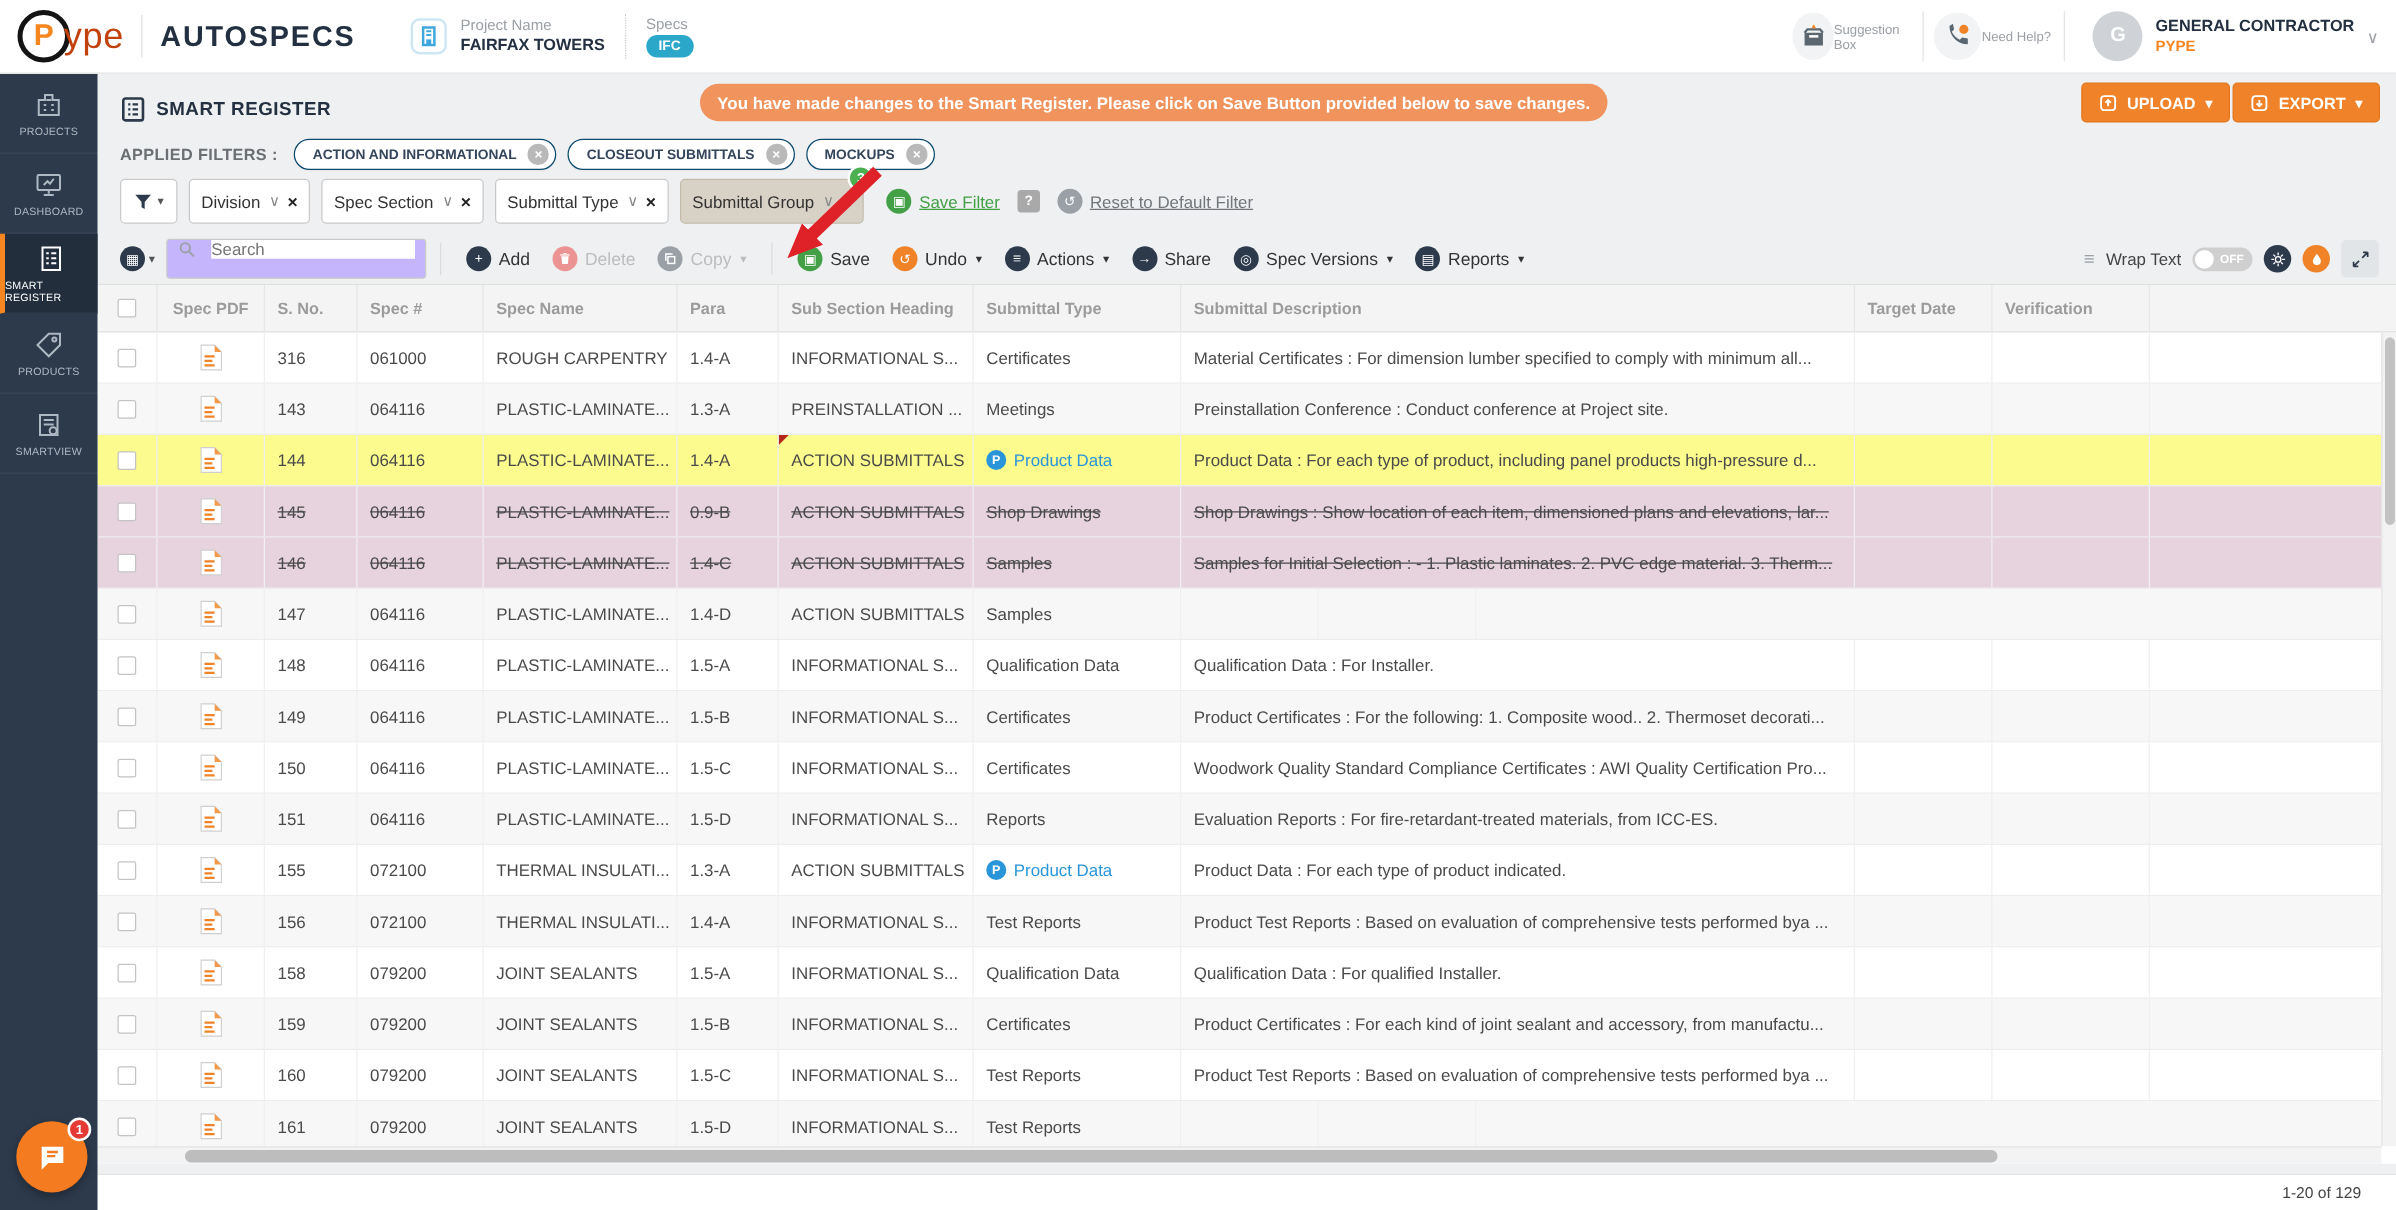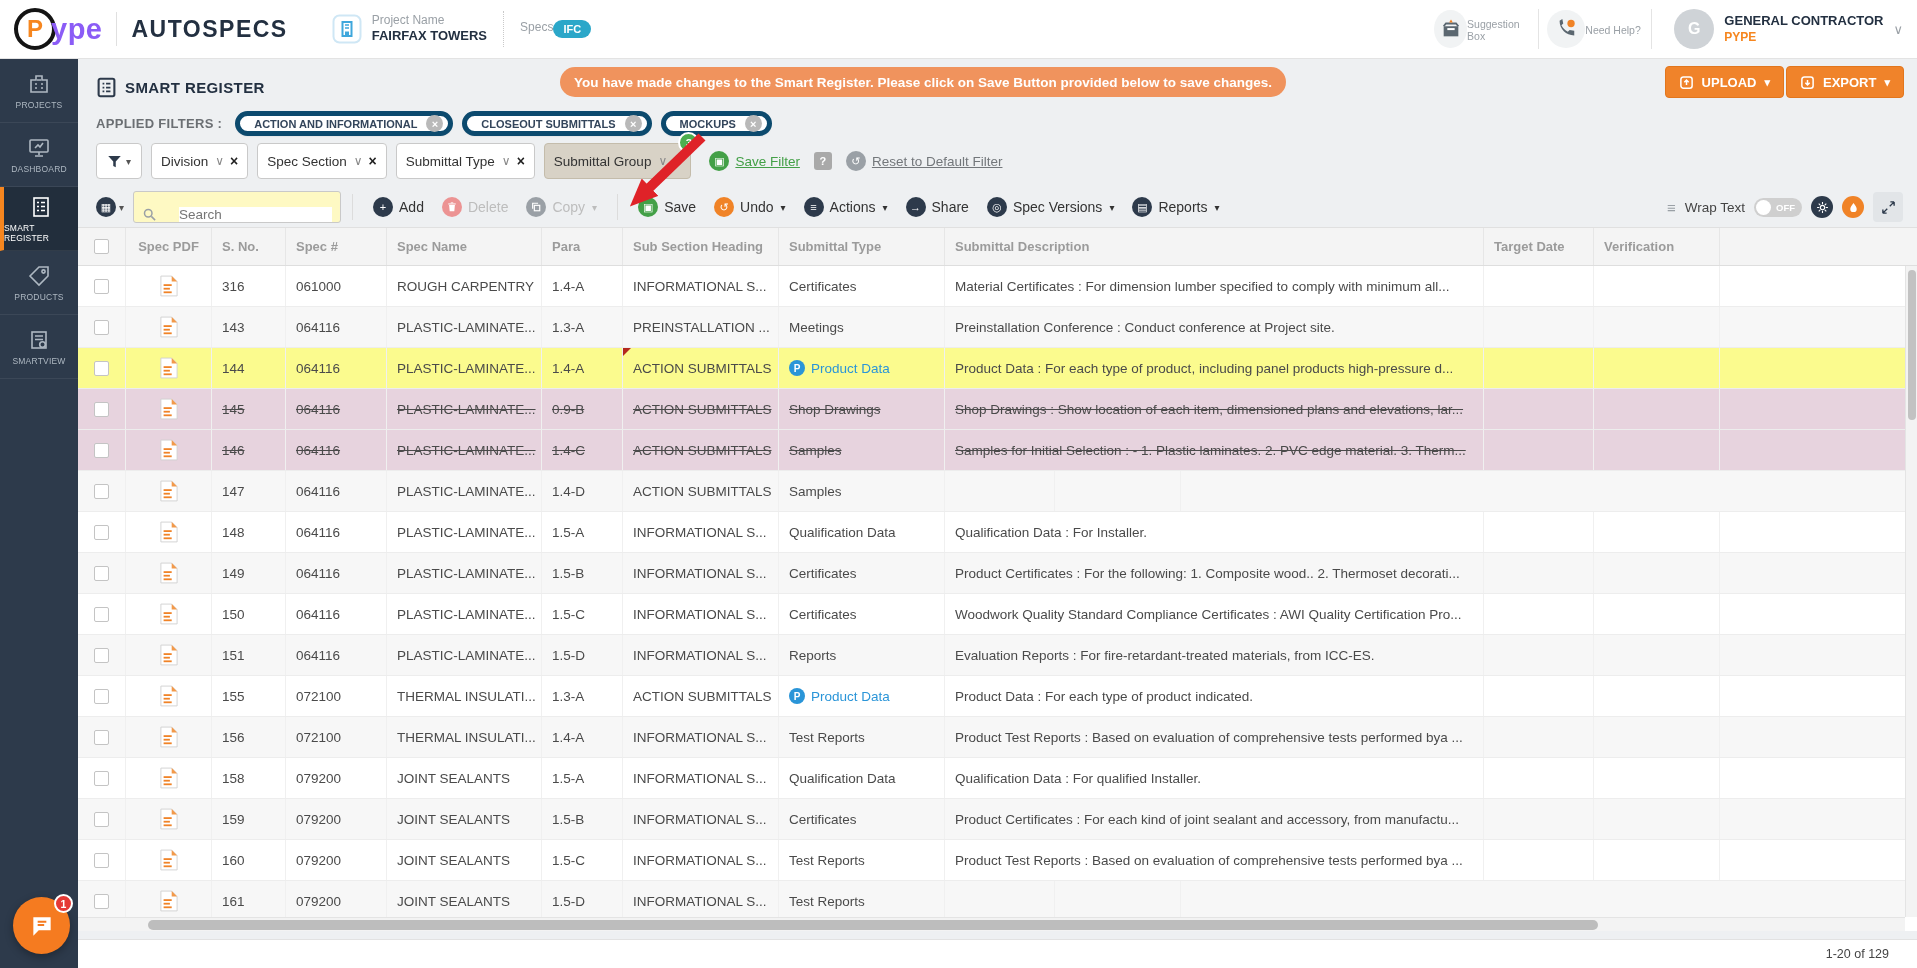--- a/index.html
+++ b/index.html
@@ -3,29 +3,29 @@
 <meta charset="utf-8">
 <style>
   * { box-sizing: border-box; margin: 0; padding: 0; }
   body { width: 1917px; height: 968px; overflow: hidden; font-family: "Liberation Sans", sans-serif; background:#eceef0; }
   .app { position: relative; width: 1917px; height: 968px; }
 
   
   .topbar { position:absolute; top:0; left:0; right:0; height:59px; background:#fff; border-bottom:1px solid #e3e3e3; display:flex; align-items:center; z-index:6; }
   .logo { display:flex; align-items:center; margin-left:14px; }
   .logo-ring { width:42px; height:42px; border:4px solid #141414; border-radius:50%; display:flex; align-items:center; justify-content:center; color:#f6861f; font-weight:bold; font-size:24px; }
-  .logo-rest { color:#8b5cf6; font-weight:bold; font-size:29px; margin-left:-5px; letter-spacing:0.5px; }
+  .logo-rest { color:#c2410c; font-weight:normal; font-size:29px; margin-left:-5px; letter-spacing:0.5px; }
   .logo-sep { width:1px; height:34px; background:#e0e0e0; margin:0 14px; }
   .app-name { color:#233041; font-weight:bold; font-size:23px; letter-spacing:1.5px; }
   .proj-block { display:flex; align-items:center; gap:10px; margin-left:44px; }
   .proj-meta { display:flex; flex-direction:column; line-height:1.25; }
   .lbl-sm { color:#9aa0a6; font-size:12px; }
   .lbl-bold { color:#233041; font-weight:bold; font-size:13px; }
   .dotted-sep { width:0; border-left:1px dotted #c9c9c9; height:36px; margin:0 16px; }
-  .specs-block { display:flex; flex-direction:row; line-height:1.3; }
+  .specs-block { display:flex; flex-direction:column; line-height:1.3; }
   .badge-teal { background:#2ba7c9; color:#fff; font-weight:bold; font-size:11px; border-radius:10px; padding:2px 10px; width:max-content; }
   .top-right { margin-left:auto; display:flex; align-items:center; margin-right:14px; }
   .icon-stack { display:flex; flex-direction:row; align-items:center; width:96px; }
   .round-ic { width:38px; height:38px; border-radius:50%; background:#f1f3f4; display:flex; align-items:center; justify-content:center; position:relative; }
   .stack-lbl { font-size:10.5px; color:#9aa0a6; margin-top:2px; }
   .vsep { width:1px; height:40px; background:#e4e4e4; margin:0 8px; }
   .avatar { width:40px; height:40px; border-radius:50%; background:#cfd3d7; color:#fff; font-weight:bold; font-size:16px; display:flex; align-items:center; justify-content:center; margin:0 10px 0 14px; }
   .role-meta { display:flex; flex-direction:column; line-height:1.25; }
   .role { color:#233041; font-weight:bold; font-size:13px; }
   .company { color:#f6861f; font-weight:bold; font-size:12px; }
@@ -44,21 +44,21 @@
   .page-head { position:absolute; top:18px; left:18px; display:flex; align-items:center; gap:8px; }
   .page-title { color:#233041; font-weight:bold; font-size:15px; letter-spacing:0.4px; }
   .banner { position:absolute; top:8px; left:482px; width:726px; height:30px; background:#f0935d; border-radius:16px; color:#fff; font-weight:bold; font-size:13.5px; display:flex; align-items:center; justify-content:center; }
   .btn-orange { position:absolute; top:7px; height:32px; background:#f0832a; border:1px solid #e2761d; border-radius:4px; color:#fff; font-weight:bold; font-size:13px; display:flex; align-items:center; gap:8px; padding:0 13px; cursor:pointer; }
   .btn-upload { right:133px; }
   .btn-export { right:13px; }
   .btn-orange .caret { font-size:11px; }
 
   .filters-row { position:absolute; top:52px; left:18px; display:flex; align-items:center; gap:9px; }
   .af-label { color:#6b6f73; font-weight:bold; font-size:13px; letter-spacing:0.3px; margin-right:4px; }
-  .chip { background:#fff; border:5px solid #0c4a6e; border-radius:14px; height:25px; display:flex; align-items:center; gap:9px; padding:0 5px 0 14px; font-size:11px; font-weight:bold; color:#33455b; box-shadow:0 1px 1px rgba(0,0,0,0.04); cursor:default; }
+  .chip { background:#fff; border:1px solid #0c4a6e; border-radius:14px; height:25px; display:flex; align-items:center; gap:9px; padding:0 5px 0 14px; font-size:11px; font-weight:bold; color:#33455b; box-shadow:0 1px 1px rgba(0,0,0,0.04); cursor:default; }
   .chip-x { width:17px; height:17px; border-radius:50%; background:#b9b9b9; color:#fff; display:flex; align-items:center; justify-content:center; font-size:11px; cursor:pointer; }
 
   .controls-row { position:absolute; top:84px; left:18px; display:flex; align-items:center; }
   .funnel-btn { width:46px; height:36px; background:#fff; border:1px solid #c9c9c9; border-radius:4px; display:flex; align-items:center; justify-content:center; gap:4px; cursor:pointer; }
   .funnel-btn .caret { font-size:10px; color:#555; }
   .dd { position:relative; height:36px; background:#fff; border:1px solid #c9c9c9; border-radius:4px; display:flex; align-items:center; padding:0 9px; margin-left:9px; font-size:13.5px; color:#333; cursor:pointer; }
   .dd .chev { color:#888; margin:0 6px 0 7px; font-size:12px; }
   .dd .x { color:#222; font-weight:bold; font-size:14px; }
   .dd.selected { background:#d8d2c6; border-color:#c4bcab; }
   .dd-badge { position:absolute; top:-12px; right:-9px; width:21px; height:21px; border-radius:50%; background:#4caf50; border:2px solid #fff; color:#fff; font-size:11.5px; font-weight:bold; display:flex; align-items:center; justify-content:center; }
@@ -67,21 +67,21 @@
   .green-link { color:#43a047; font-size:13.5px; text-decoration:underline; cursor:pointer; }
   .gray-link { color:#73777b; font-size:13.5px; text-decoration:underline; cursor:pointer; }
   .q-box { width:18px; height:18px; border-radius:3px; background:#a9a9a9; color:#fff; font-weight:bold; font-size:11px; display:flex; align-items:center; justify-content:center; margin:0 8px; cursor:pointer; }
 
   .toolbar { position:absolute; top:128px; left:18px; right:14px; height:40px; display:flex; align-items:center; }
   .grid-btn { display:flex; align-items:center; gap:3px; margin-right:9px; cursor:pointer; }
   .grid-btn .caret { font-size:10px; color:#555; }
   .circ { width:20px; height:20px; border-radius:50%; display:flex; align-items:center; justify-content:center; color:#fff; font-size:11px; flex:none; }
   .c-navy { background:#2d3a4b; } .c-green { background:#43a047; } .c-orangec { background:#f08327; }
   .c-red { background:#ec9393; } .c-gray { background:#9aa0a6; }
-  .search-box { width:208px; height:32px; background:#fef9c3; border:1px solid #c9c9c9; border-radius:3px; display:flex; align-items:flex-end; padding:0 8px; gap:22px; }
+  .search-box { width:208px; height:32px; background:#c4b5fd; border:1px solid #c9c9c9; border-radius:3px; display:flex; align-items:flex-start; padding:0 8px; gap:12px; }
   .search-box input { border:none; outline:none; flex:1; font-size:13.5px; font-family:"Liberation Sans",sans-serif; color:#333; min-width:0; }
   .tsep { width:1px; height:26px; background:#dcdcdc; margin:0 11px; }
   .tbtn { display:flex; align-items:center; gap:6px; font-size:14px; color:#333; margin:0 9px; cursor:pointer; white-space:nowrap; }
   .tbtn .caret { font-size:10px; color:#333; margin-left:1px; }
   .tbtn.disabled { color:#bdbdbd; cursor:default; }
   .tbtn.disabled .caret { color:#bdbdbd; }
   .toolbar-right { margin-left:auto; display:flex; align-items:center; gap:9px; }
   .wrap-ic { color:#9aa0a6; font-size:15px; }
   .wrap-lbl { font-size:13.5px; color:#444; }
   .toggle { position:relative; width:48px; height:19px; background:#cfcfcf; border-radius:10px; cursor:pointer; }

